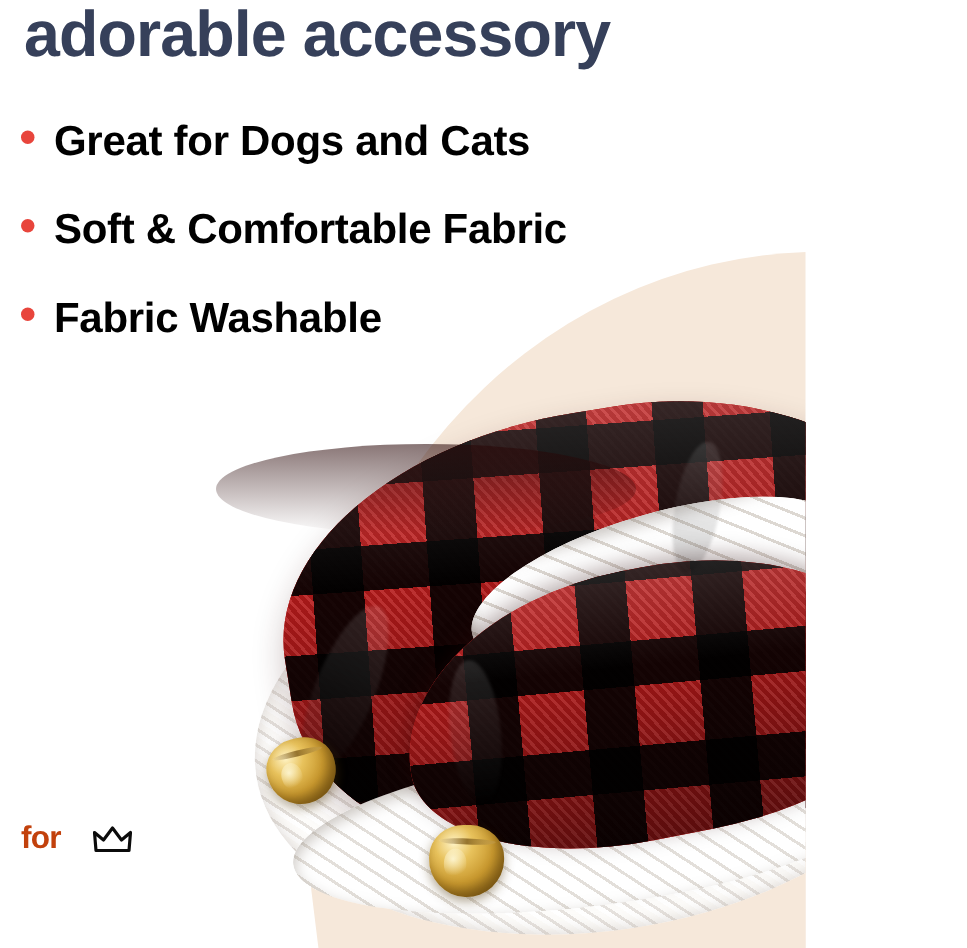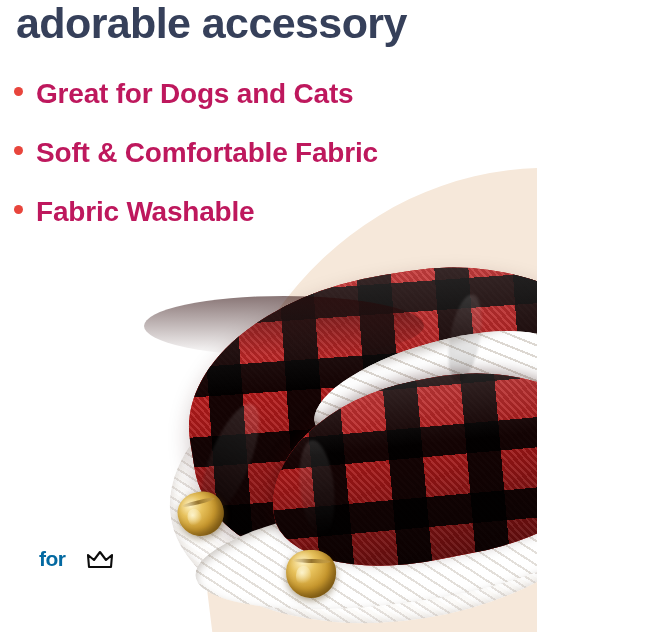--- a/index.html
+++ b/index.html
@@ -47,21 +47,21 @@
 
   
   .bullet-list {
     position: absolute;
     left: 14px; top: 78px;
     list-style: none;
   }
   .bullet-item {
     display: flex;
     align-items: baseline;
-    color: #be185d;
+    color: #000000;
     font-size: 28px;
     font-weight: 600;
     letter-spacing: -0.2px;
     margin-bottom: 27px;
     white-space: nowrap;
   }
   .bullet-dot {
     width: 9px; height: 9px;
     border-radius: 50%;
     background: #e8453c;
@@ -208,23 +208,23 @@
     background: radial-gradient(circle at 40% 35%, rgba(255,250,220,.85), rgba(255,250,220,0) 70%);
   }
   .bell-r1 { left: 443px; top: 60px; width: 44px; height: 42px; transform: rotate(-8deg); }
   .bell-r2 { left: 428px; top: 188px; width: 50px; height: 46px; transform: rotate(4deg); }
   .bell-l1 { left: 28px; top: 242px; width: 46px; height: 44px; transform: rotate(-14deg); }
   .bell-b1 { left: 136px; top: 300px; width: 50px; height: 48px; transform: rotate(2deg); }
 
   
   .logo {
     position: absolute;
-    left: 25px; top: 548px;
+    left: 0; top: 548px;
     width: 120px; height: 62px;
-    color: #0369a1;
+    color: #c2410c;
   }
   .logo-for {
     position: absolute;
     left: 14px; top: 0px;
     font-size: 21px;
     font-weight: 700;
     letter-spacing: -0.5px;
     line-height: 1;
   }
   .logo-pets {

